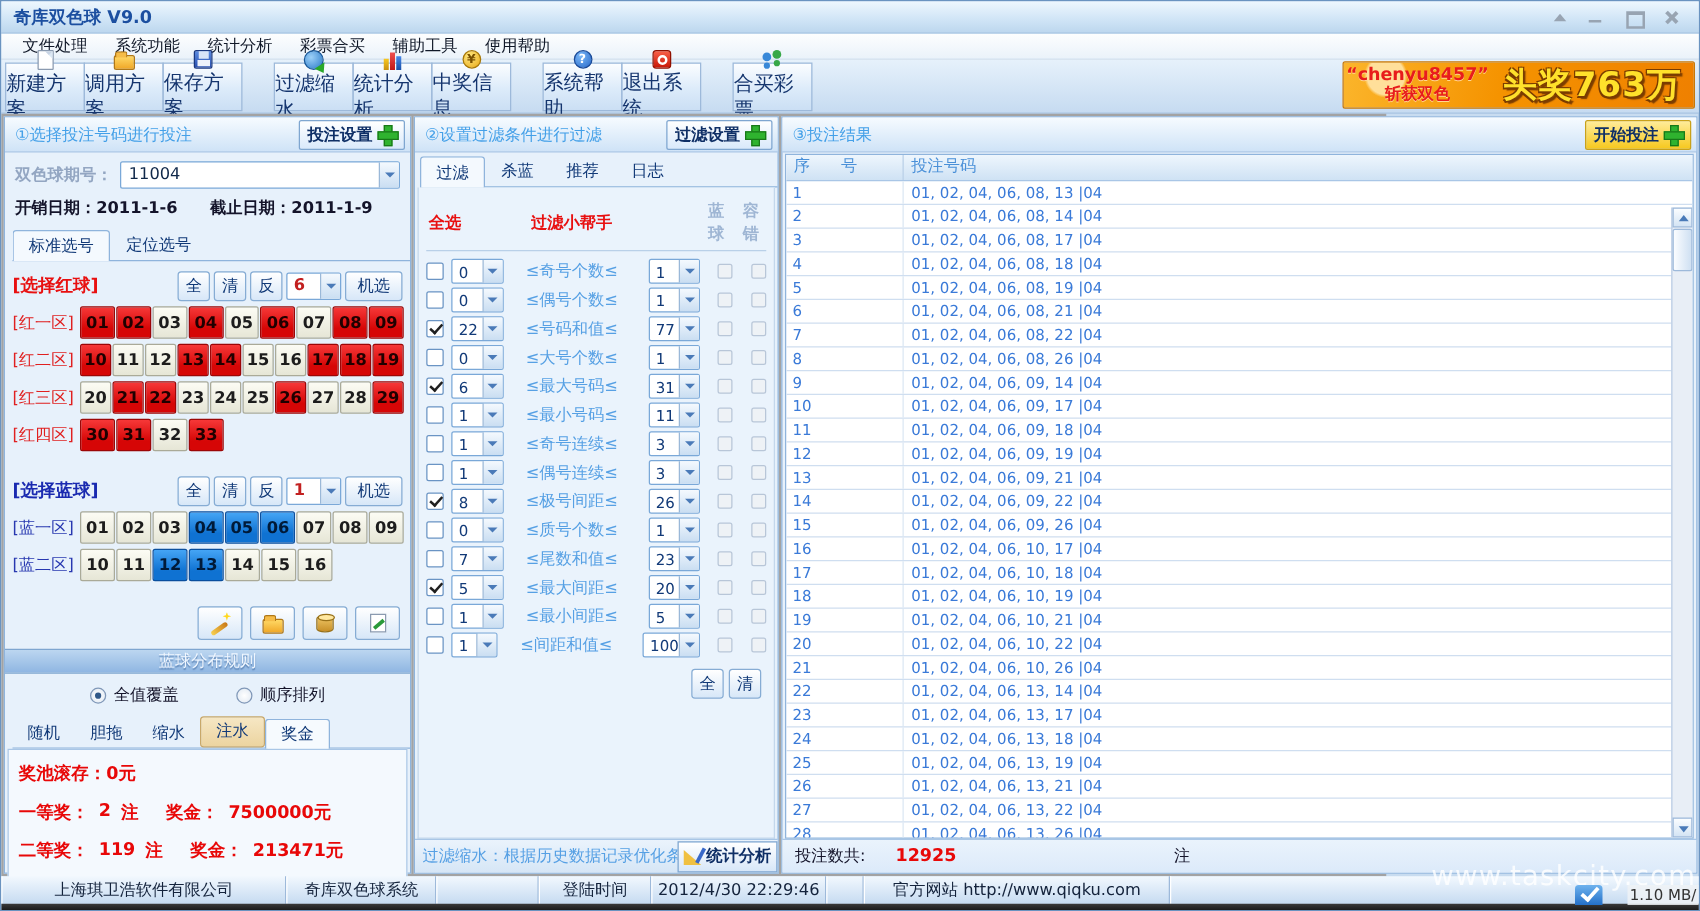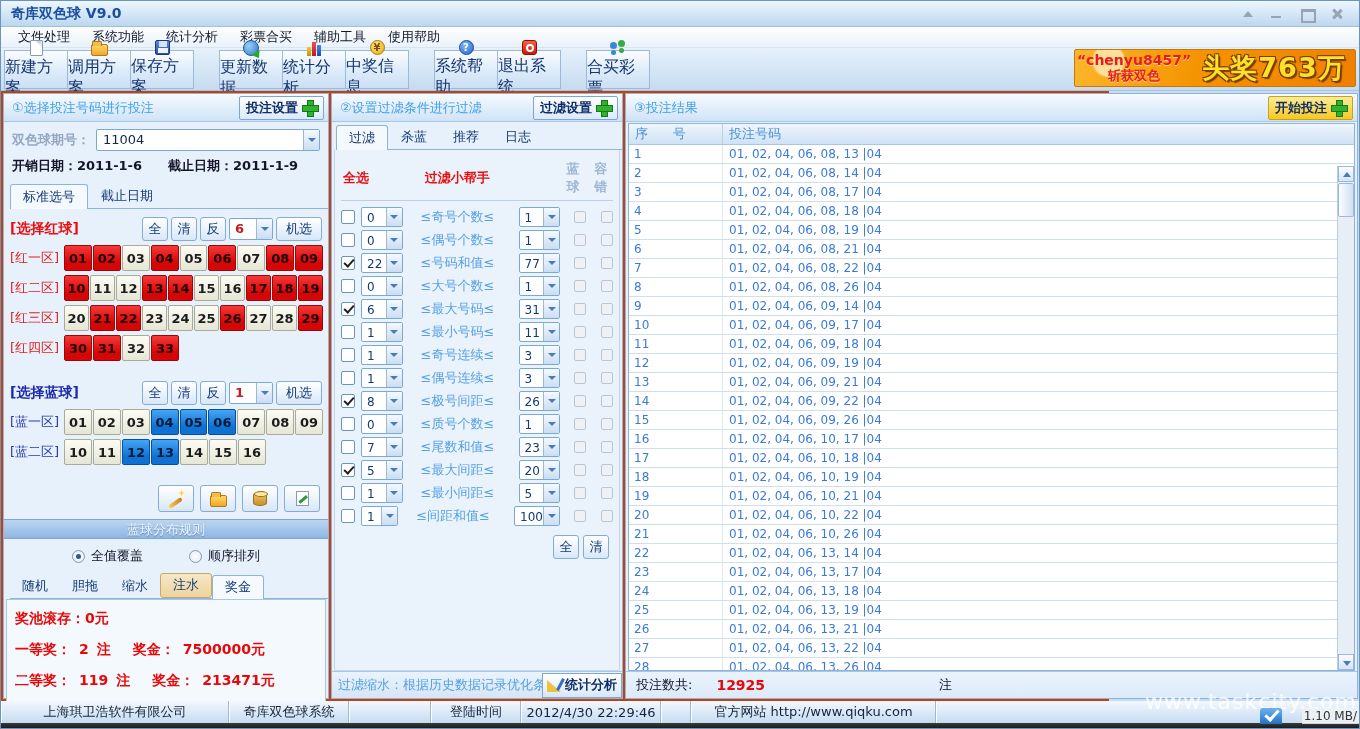--- a/index.html
+++ b/index.html
@@ -37,21 +37,21 @@
   .banner { position:absolute; right:3px; top:48px; width:282px; height:38px; border:1px solid #c87808; border-radius:2px;
     background:radial-gradient(circle at 12% 30%, #ffdf9a 0 6%, transparent 7%), linear-gradient(100deg,#fbb52b,#f59300 45%,#ef8000);
     display:flex; align-items:center; overflow:hidden; cursor:pointer; }
   .banner-left { width:118px; text-align:center; line-height:15px; }
   .banner-quote { color:#e81c1c; font-weight:bold; font-size:14px; text-shadow:0 1px 0 #ffd890; }
   .banner-sub { color:#e81c1c; font-weight:bold; font-size:13px; text-shadow:0 1px 0 #ffd890; }
   .banner-head { flex:1; color:#ffe12b; font-weight:bold; font-size:27px; letter-spacing:1px; text-align:center;
     text-shadow:-1px -1px 0 #7a3c00, 1px -1px 0 #7a3c00, -1px 1px 0 #7a3c00, 2px 2px 1px #7a3c00; }
 
   
-  .main { position:absolute; left:0; top:90px; width:1108px; height:610px; background:#c2410c; }
+  .main { position:absolute; left:0; top:90px; width:1108px; height:610px; background:#a3a3a3; }
   .col { position:absolute; top:2px; height:606px; background:#e7f1fb; border:1px solid #8fb4dc; display:flex; flex-direction:column; }
   .col-left  { left:2px;  width:326px; }
   .col-mid   { left:330px; width:292px; }
   .col-right { left:624px; width:733px; }
 
   .panel-header { height:28px; background:linear-gradient(#f6fbff,#cfe3f7); border-bottom:1px solid #a9c6e6;
     display:flex; align-items:center; padding:0 4px 0 8px; flex:none; }
   .panel-header .ph-text { color:#44a0e8; font-size:13px; }
   .hdr-btn { margin-left:auto; height:24px; padding:0 6px; display:flex; align-items:center; gap:4px;
     background:linear-gradient(#ffffff,#d9e9fb); border:1px solid #7fa6d0; border-radius:2px; color:#0f2f66; font-weight:bold; cursor:pointer; }
@@ -229,21 +229,21 @@
           <span class="lbl">调用方案</span>
         </div>
         <div class="tb-btn">
           <span class="ico ico-save-disk"></span>
           <span class="lbl">保存方案</span>
         </div>
       </div>
       <div class="tb-group">
         <div class="tb-btn">
           <span class="ico ico-refresh-data"></span>
-          <span class="lbl">更新数据</span>
+          <span class="lbl">过滤缩水</span>
         </div>
         <div class="tb-btn">
           <span class="ico ico-bar-chart"></span>
           <span class="lbl">统计分析</span>
         </div>
         <div class="tb-btn">
           <span class="ico ico-prize-coin"></span>
           <span class="lbl">中奖信息</span>
         </div>
       </div>
@@ -288,21 +288,21 @@
           <span class="val">11004</span>
           <span class="dd"></span>
         </div>
       </div>
       <div class="date-row">
         <span><span>开销日期：</span><span>2011-1-6</span></span>
         <span><span>截止日期：</span><span>2011-1-9</span></span>
       </div>
       <div class="tab-row" id="bet-tabs">
           <span class="tab active">标准选号</span>
-          <span class="tab">截止日期</span>
+          <span class="tab">定位选号</span>
         </div>
 
       <div class="sec-row">
         <span class="sec-title red">[选择红球]</span>
         <button class="sbtn">全</button>
         <button class="sbtn">清</button>
         <button class="sbtn">反</button>
         <div class="spin">
           <span class="val">6</span>
           <span class="dd"></span>

